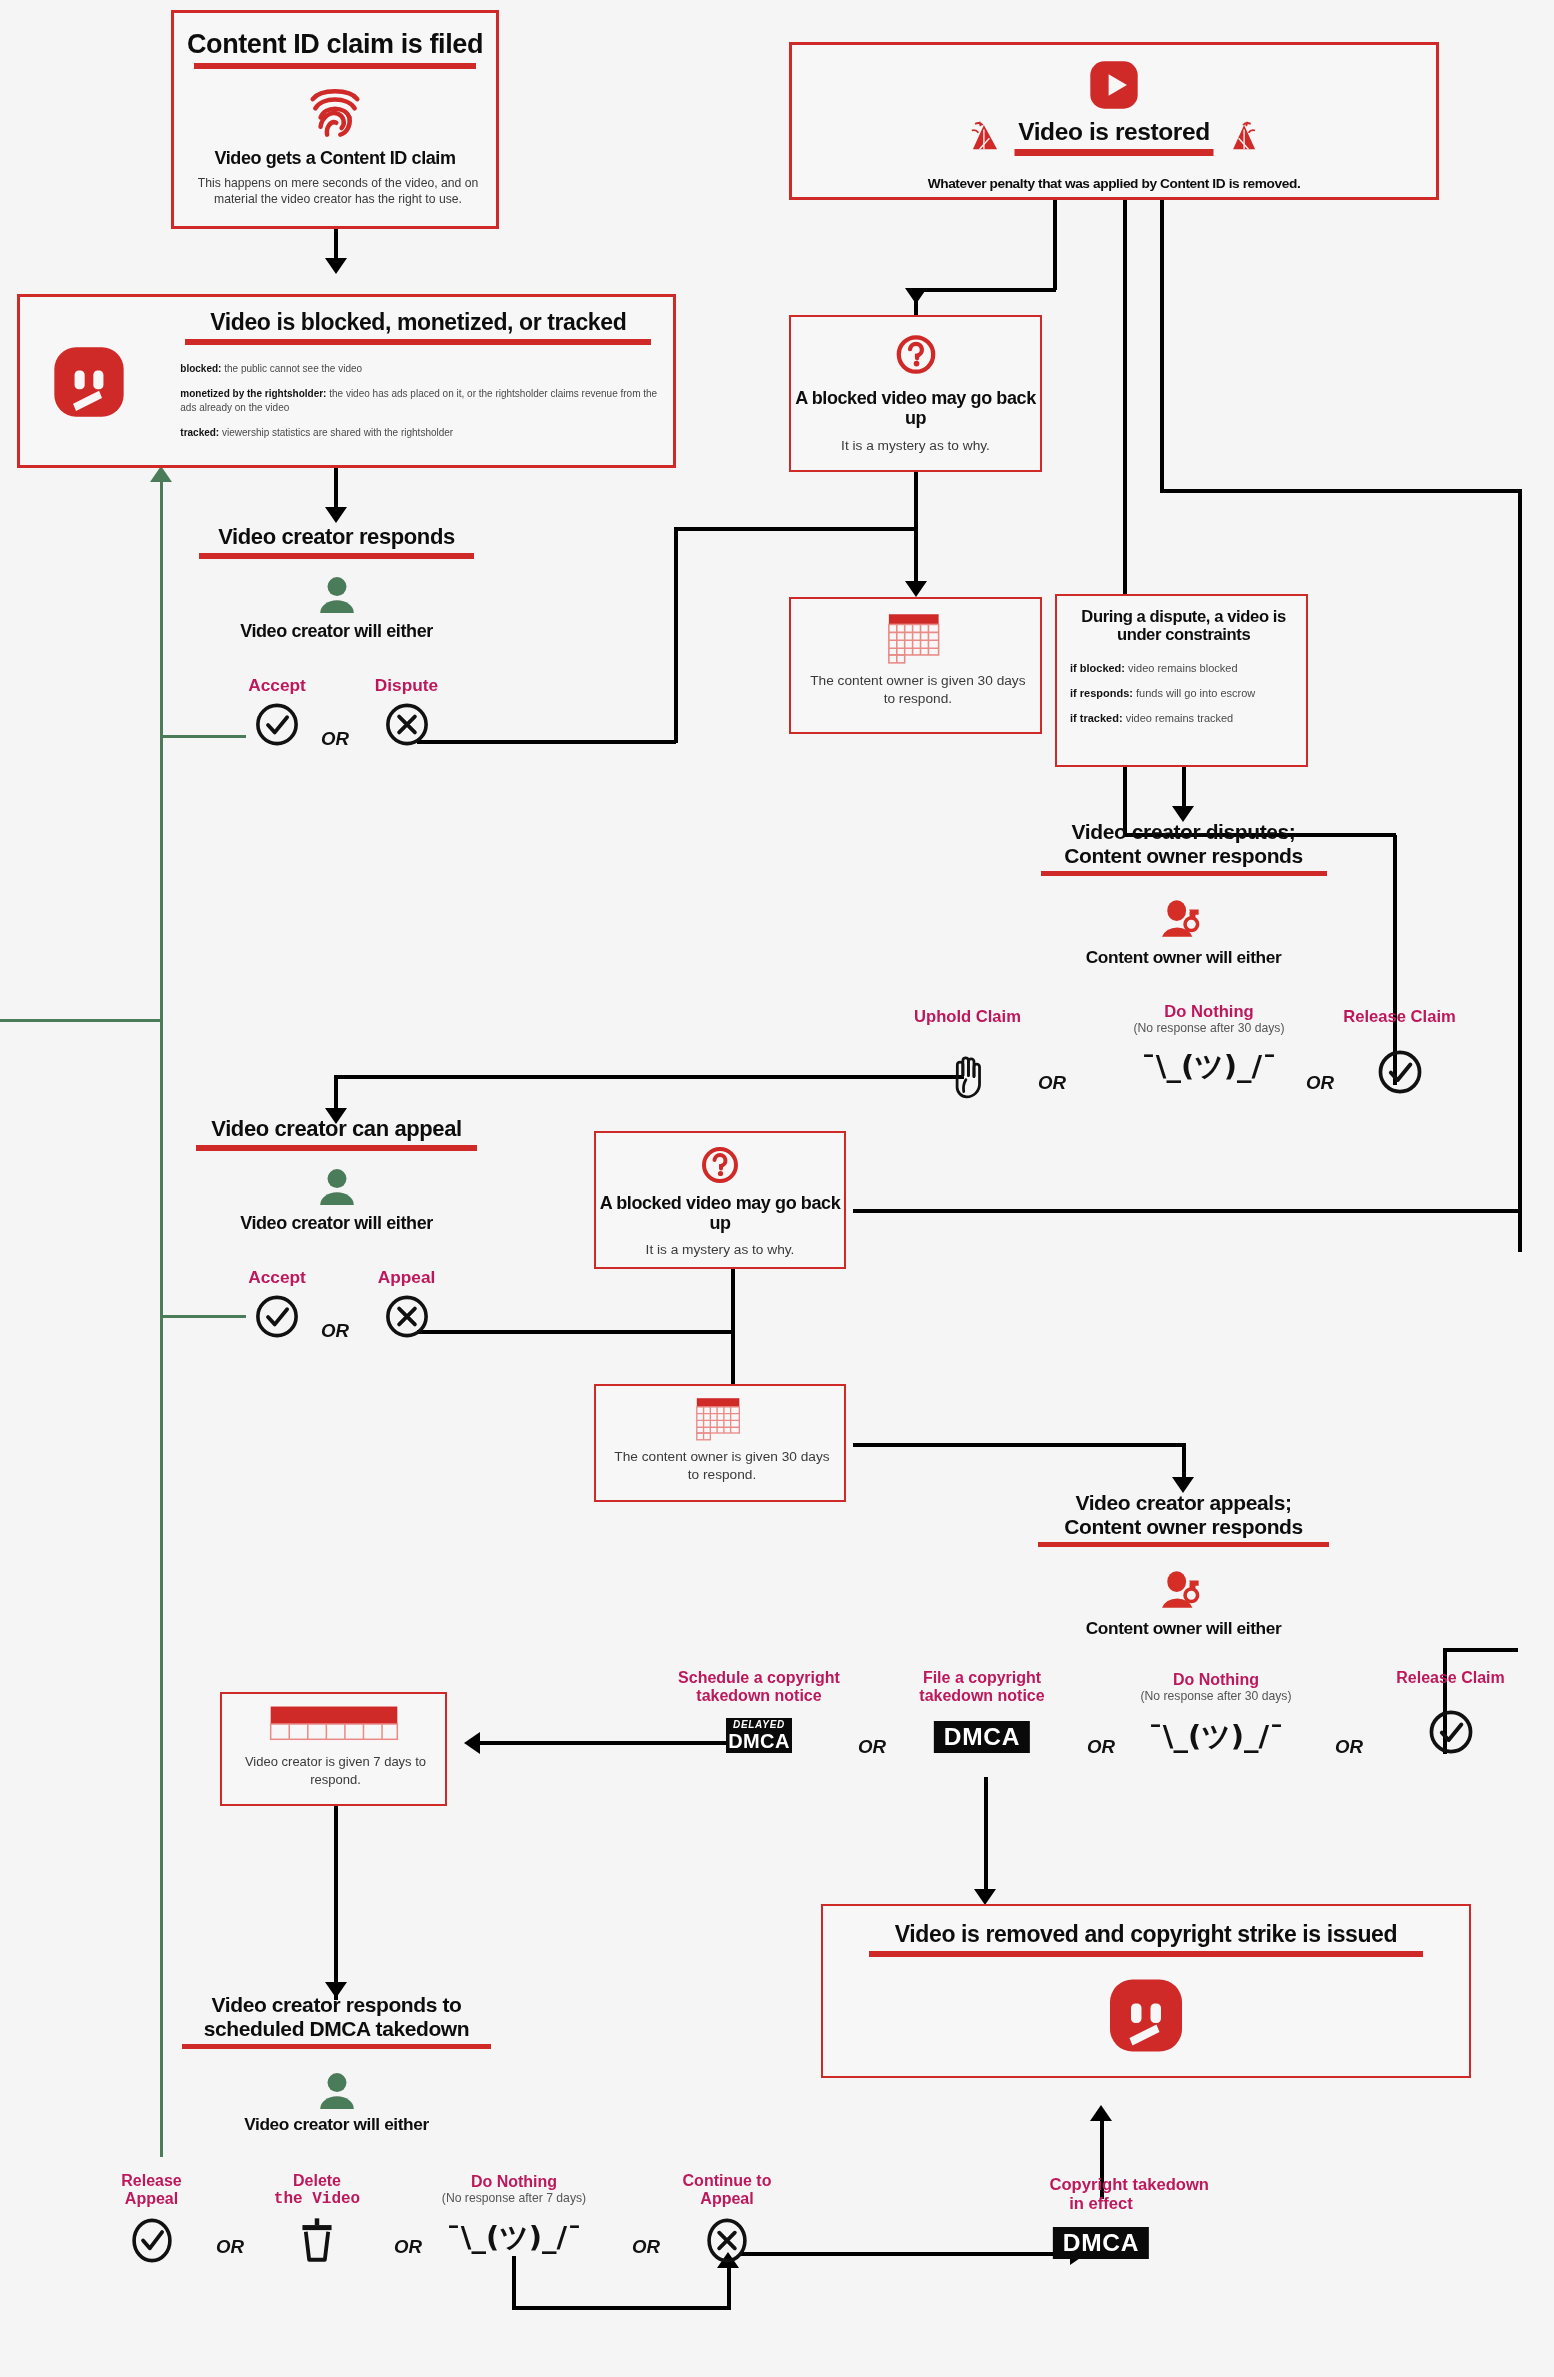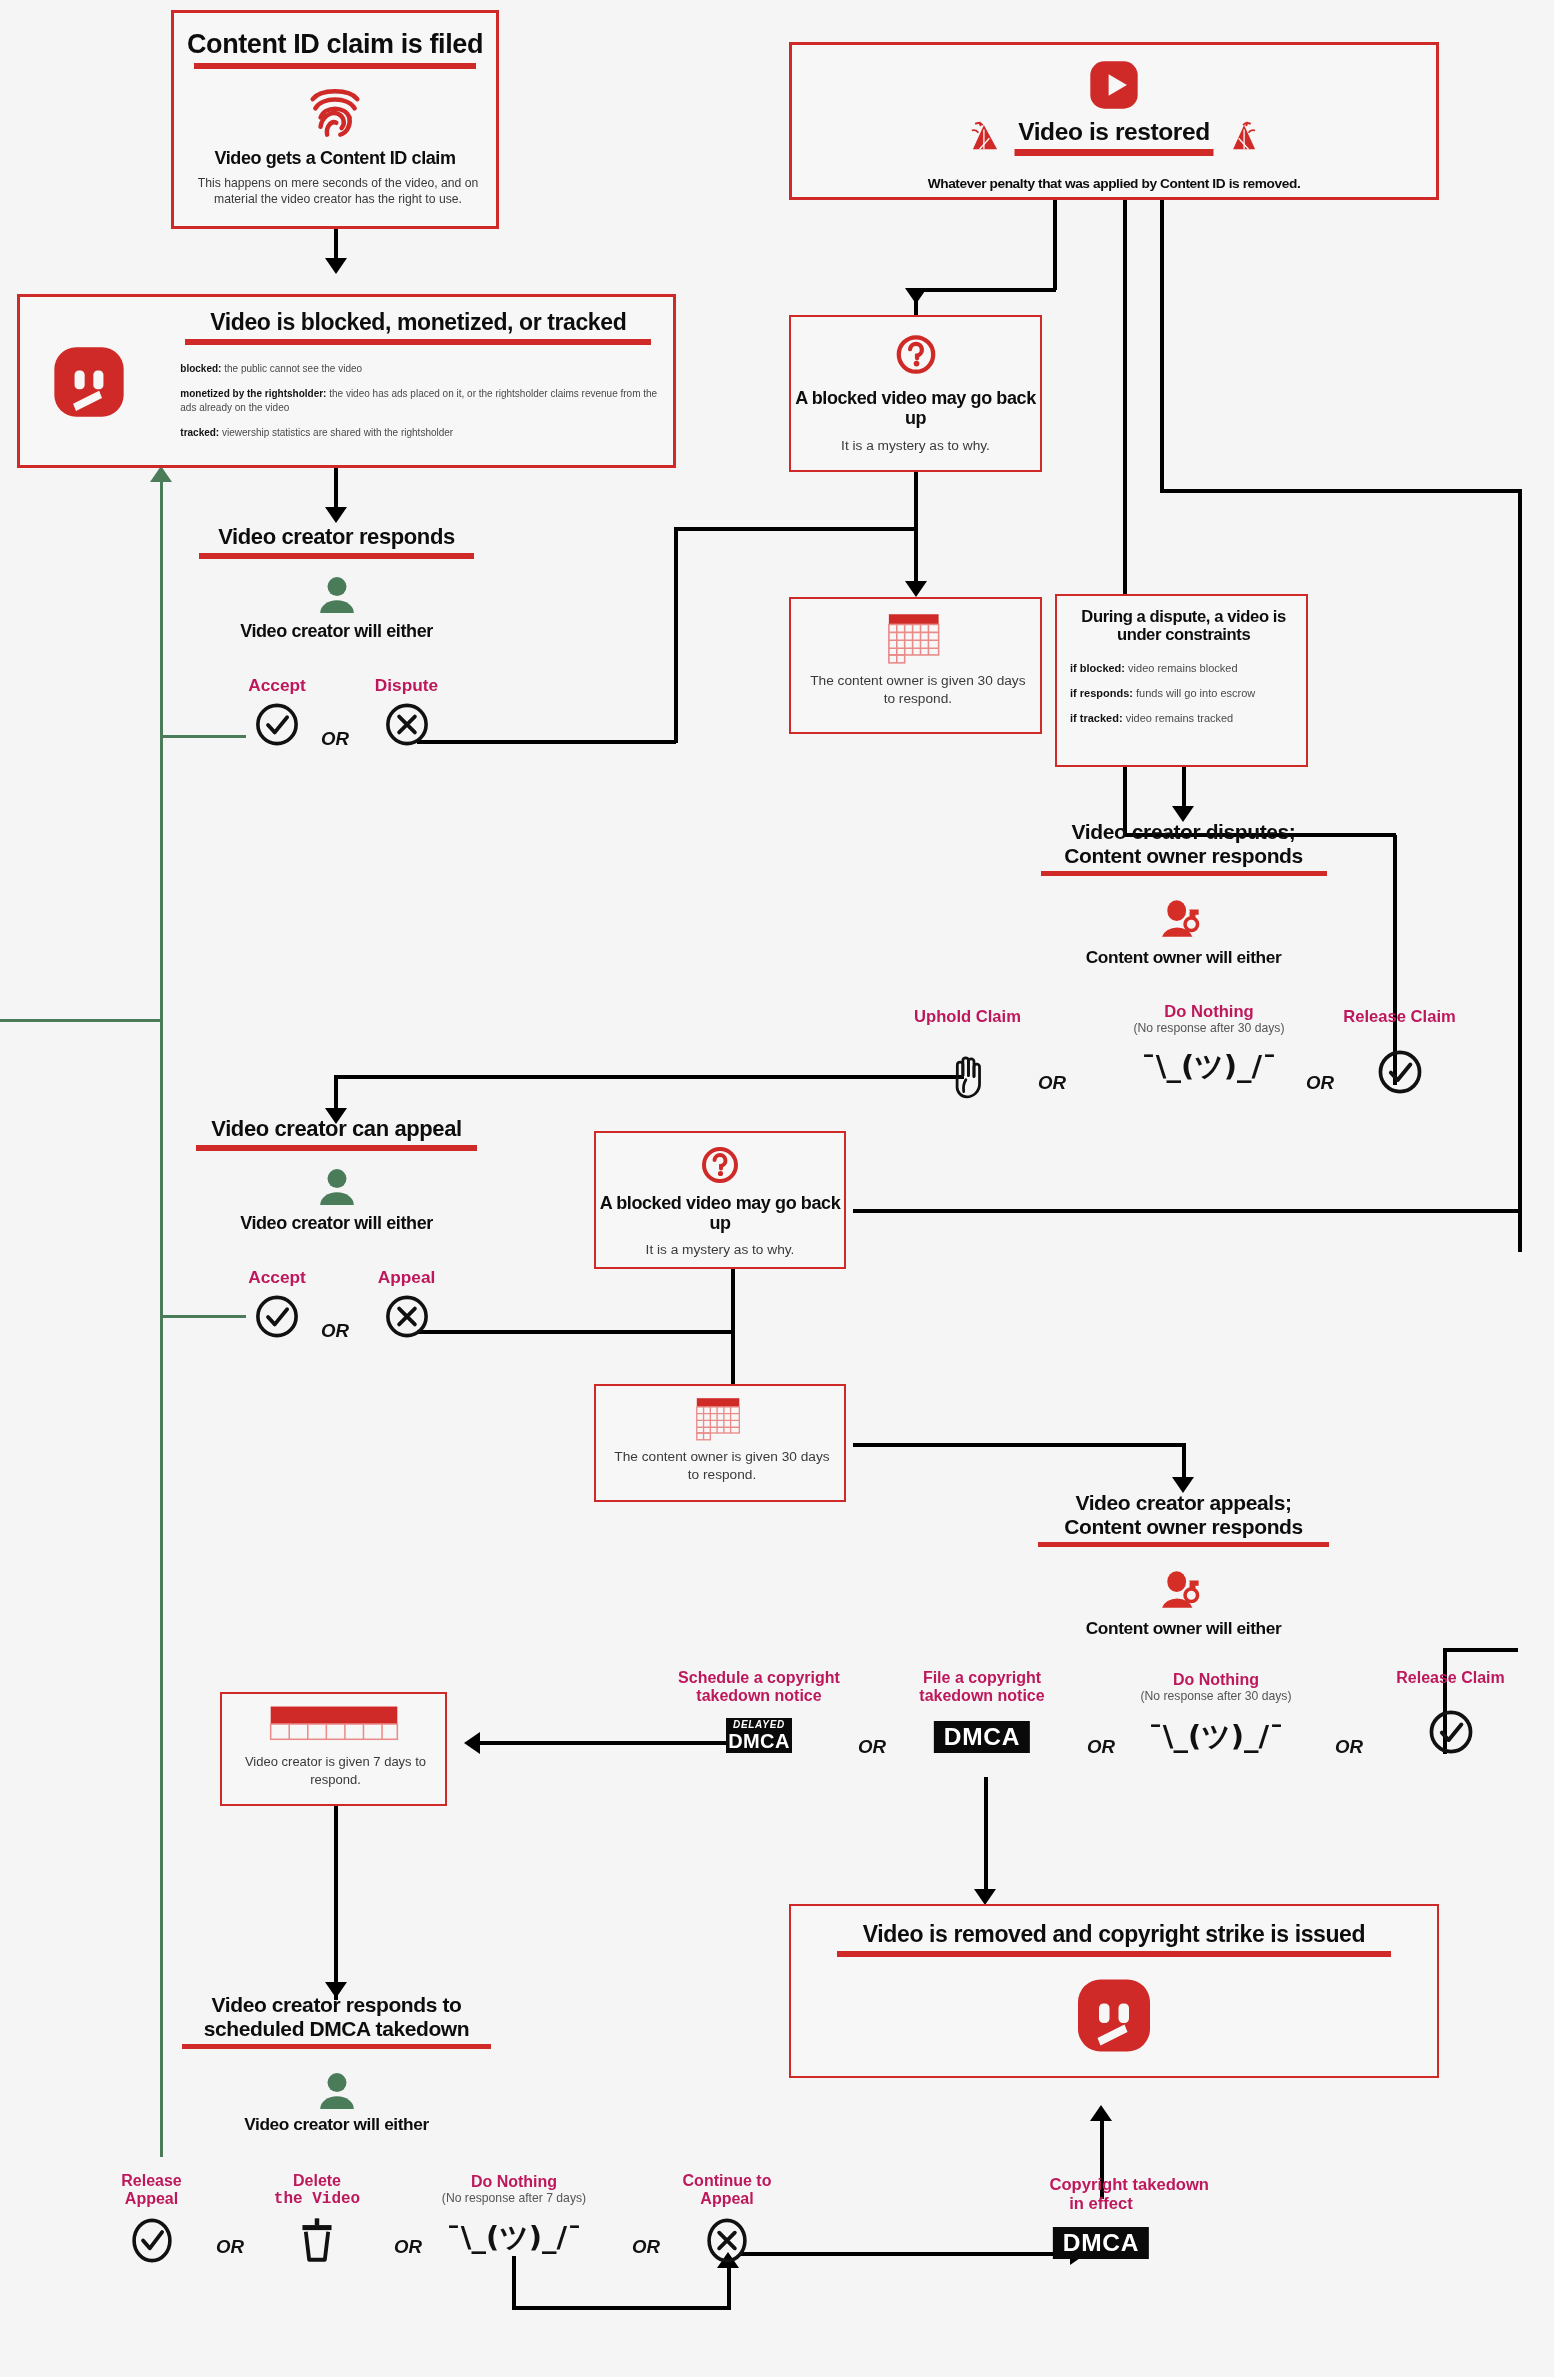--- a/index.html
+++ b/index.html
@@ -337,21 +337,21 @@
         <rect x="2" y="2" width="116" height="16" fill="#cf2a27"></rect>
         <g stroke="#e98b88" stroke-width="1.4" fill="none">
           <rect x="2" y="18" width="116" height="14"></rect>
           <path d="M19 18 V32 M36 18 V32 M53 18 V32 M70 18 V32 M87 18 V32 M104 18 V32"></path>
         </g>
       </svg>
     </div>
     <div class="sub" style="position:absolute;left:10px;top:59px;width:207px;font-size:13px;line-height:1.35;">Video creator is given 7 days to respond.</div>
   </div>
 
-  <div class="card thin" style="left:789px;top:1904px;width:650px;height:174px;">
+  <div class="card thin" style="left:821px;top:1904px;width:650px;height:174px;">
     <div class="hd" style="position:absolute;left:0;top:16px;width:100%;font-size:23px;">
       <span>Video is removed and copyright strike is issued</span>
       <span class="rule" style="width:554px;height:5.8px;"></span>
     </div>
     <div class="abs" style="left:50%;top:69px;transform:translateX(-50%);">
       <svg width="81" height="81" viewBox="0 0 54 54">
         <rect x="3" y="3" width="48" height="48" rx="15" fill="#cf2a27"></rect>
         <rect x="17" y="19" width="7" height="13" rx="3" fill="#f7f7f7"></rect>
         <rect x="30" y="19" width="7" height="13" rx="3" fill="#f7f7f7"></rect>
         <polygon points="16,42 34,33 36,38 18,47" fill="#f7f7f7"></polygon>

